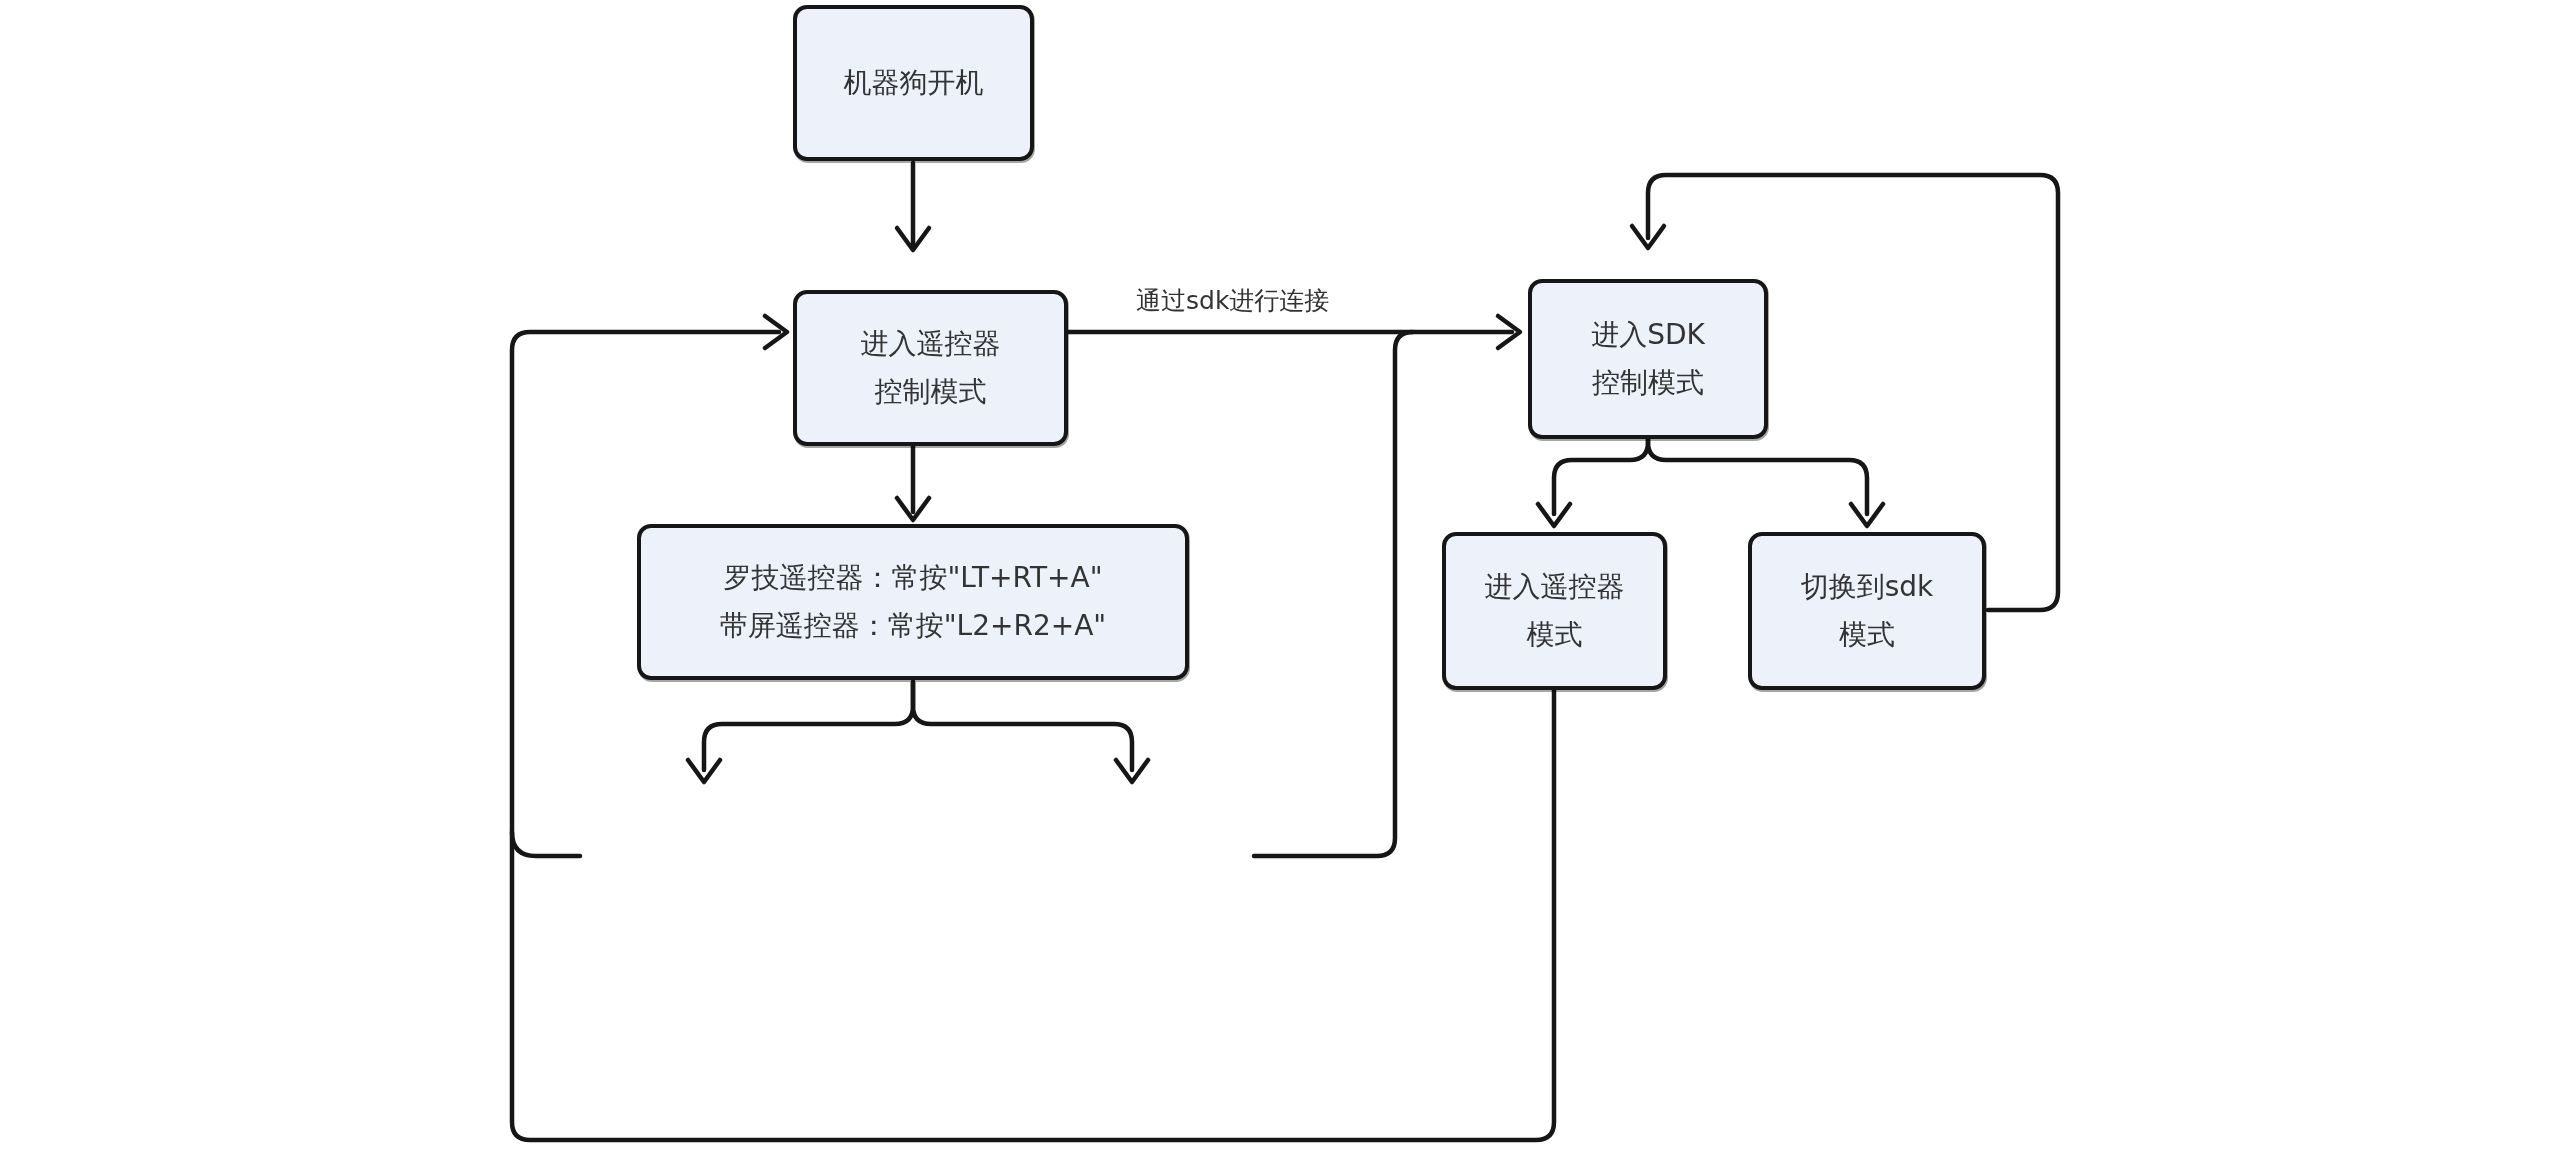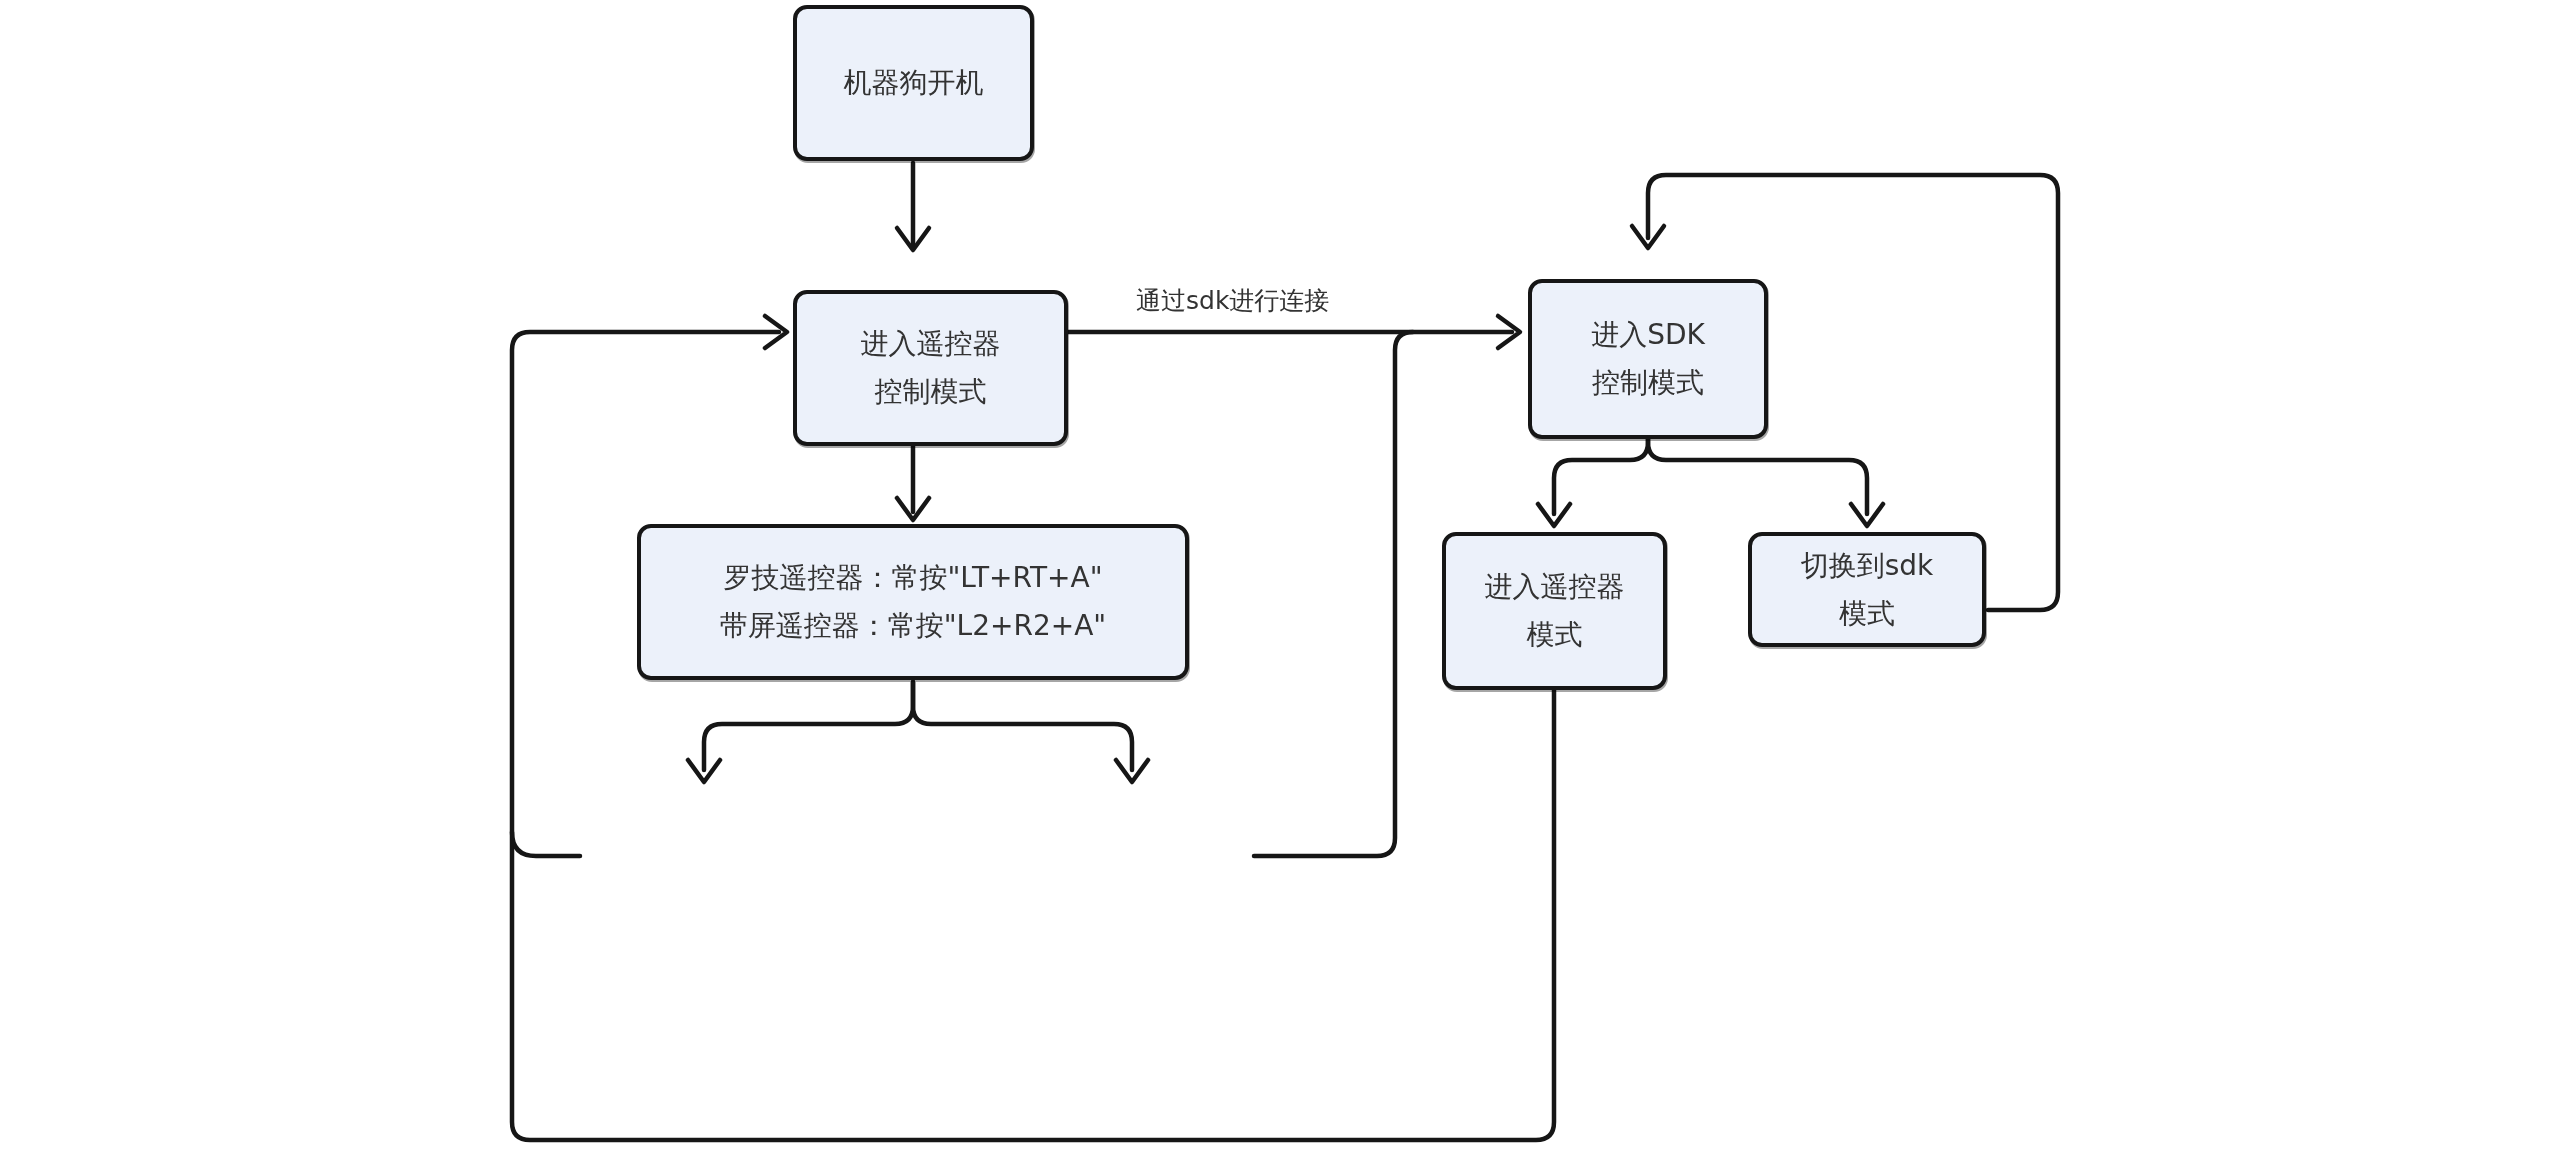--- a/index.html
+++ b/index.html
@@ -103,18 +103,18 @@
 控制模式</div>
 
   <div class="node" style="left:637px; top:524px; width:552px; height:156px;">罗技遥控器：常按"LT+RT+A"
 带屏遥控器：常按"L2+R2+A"</div>
 
 
 
   <div class="node" style="left:1442px; top:532px; width:225px; height:158px;">进入遥控器
 模式</div>
 
-  <div class="node" style="left:1748px; top:532px; width:238px; height:115px;">切换到sdk
+  <div class="node" style="left:1748px; top:532px; width:238px; height:158px;">切换到sdk
 模式</div>
 
   <div class="edge-label" style="left:1132px; top:284px;">通过sdk进行连接</div>
 
 </div>
 
 </body></html>

